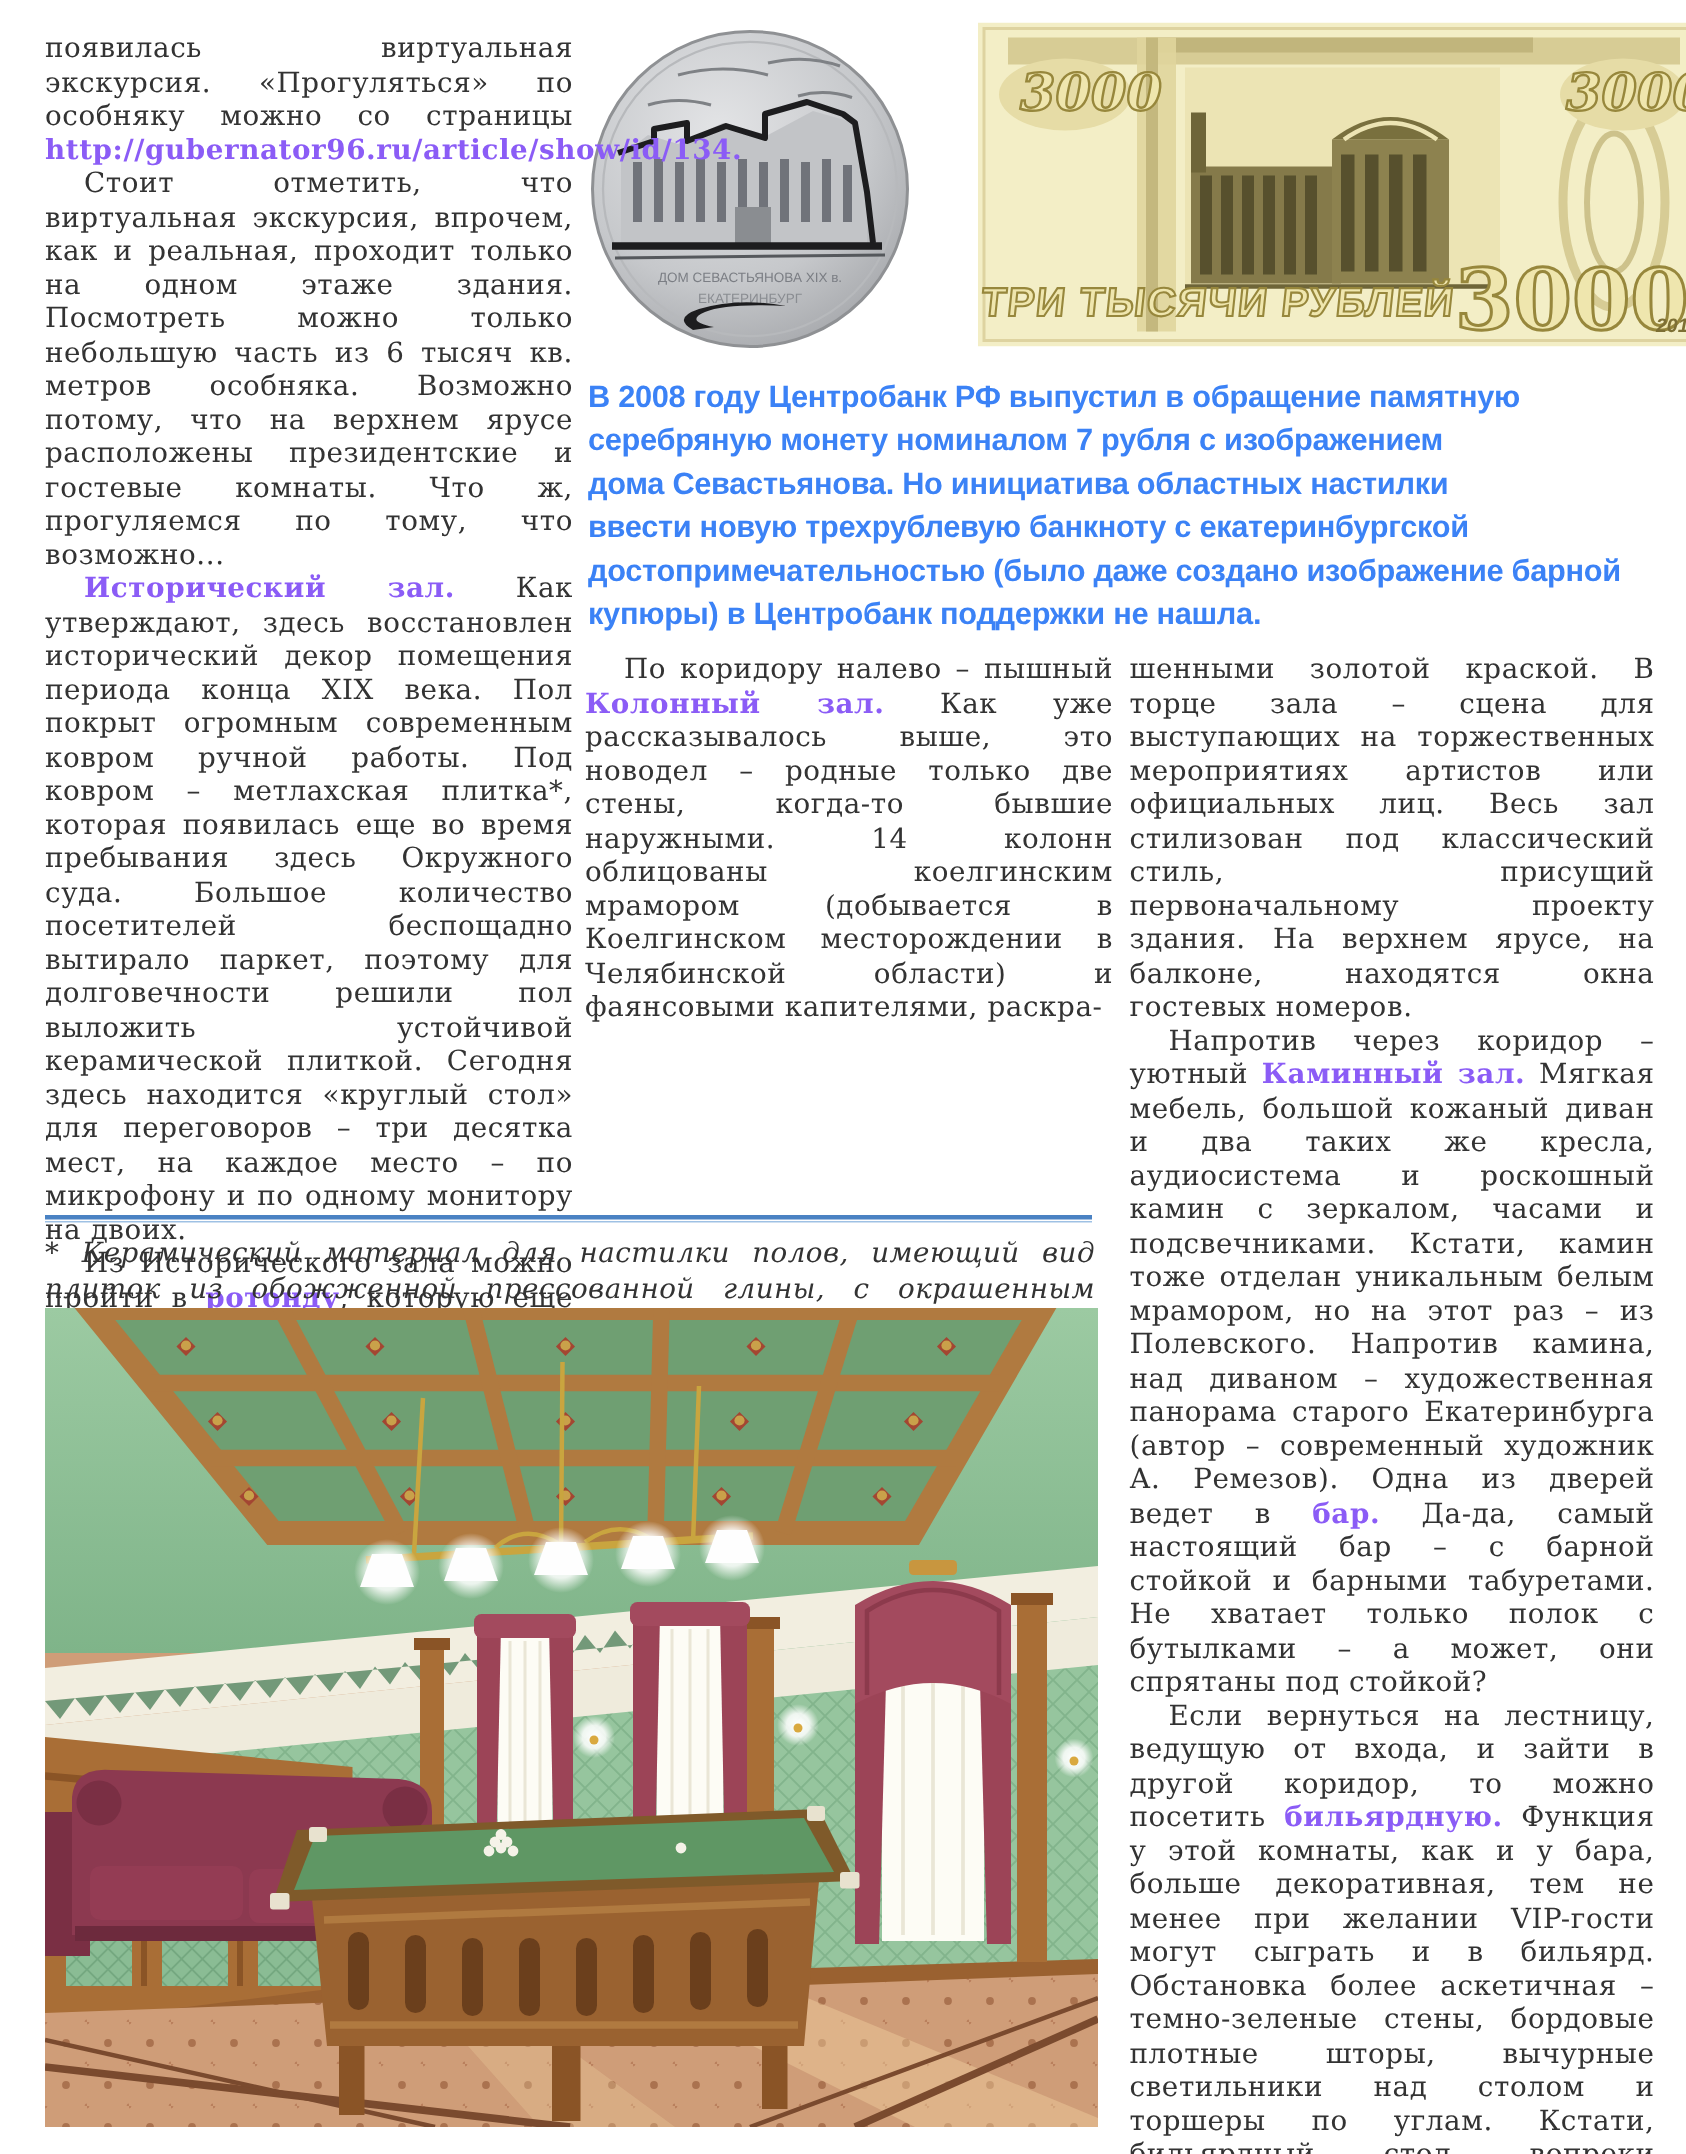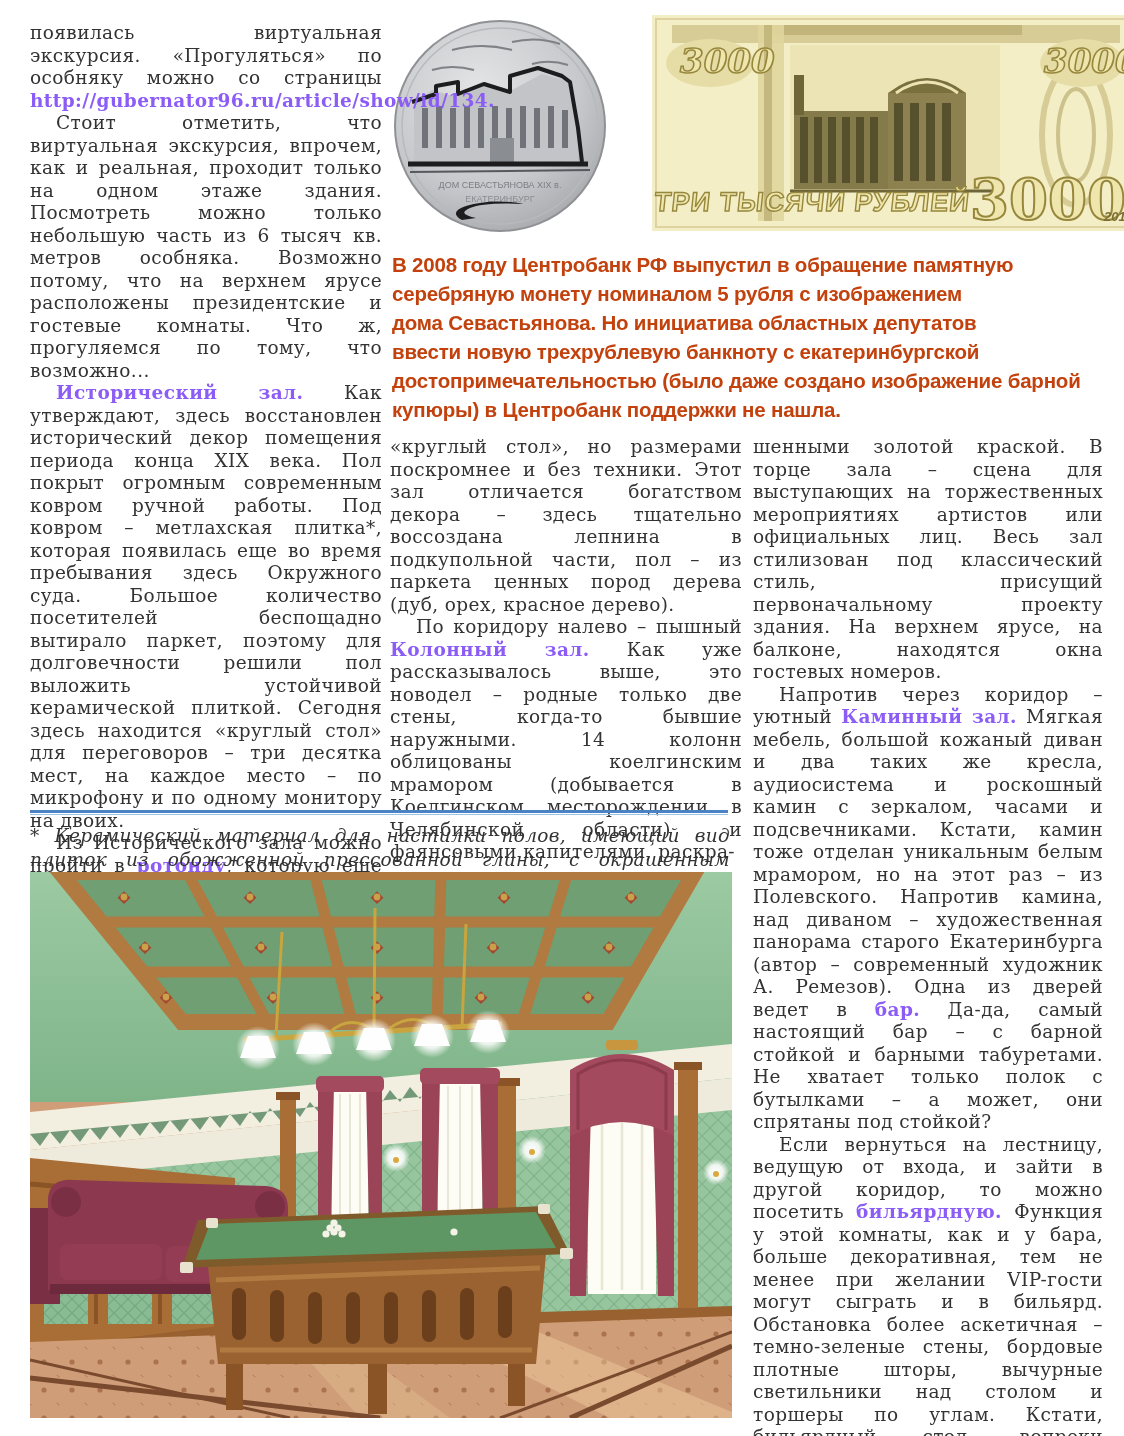--- a/index.html
+++ b/index.html
@@ -121,37 +121,36 @@
     </g>
 
     <text x="28" y="58" font-family="DejaVu Serif, serif" font-style="italic" font-weight="bold" font-size="34" fill="#efe6ae" stroke="#97873c" stroke-width="1.6">3000</text>
     <text x="392" y="58" font-family="DejaVu Serif, serif" font-style="italic" font-weight="bold" font-size="34" fill="#efe6ae" stroke="#97873c" stroke-width="1.6">3000</text>
     <text x="22" y="196" font-family="Liberation Sans, sans-serif" font-weight="bold" font-size="27" letter-spacing="1" fill="#efe6ae" stroke="#97873c" stroke-width="1.4" transform="skewX(-6)">ТРИ ТЫСЯЧИ РУБЛЕЙ</text>
     <text x="318" y="204" font-family="DejaVu Serif, serif" font-weight="bold" font-size="56" fill="#efe6ae" stroke="#97873c" stroke-width="2">3000</text>
     <text x="452" y="206" font-family="Liberation Sans, sans-serif" font-style="italic" font-weight="bold" font-size="13" fill="#7d6f34">2012</text>
   </svg>
 </div>
 
-<div class="red-callout" style="color:#c2410c">
+<div class="red-callout" style="color:#3b82f6">
     <div>В 2008 году Центробанк РФ выпустил в обращение памятную</div>
-    <div>серебряную монету номиналом 5 рубля с изображением</div>
-    <div>дома Севастьянова. Но инициатива областных депутатов</div>
+    <div>серебряную монету номиналом 7 рубля с изображением</div>
+    <div>дома Севастьянова. Но инициатива областных настилки</div>
     <div>ввести новую трехрублевую банкноту с екатеринбургской</div>
     <div>достопримечательностью (было даже создано изображение барной</div>
     <div>купюры) в Центробанк поддержки не нашла.</div>
   </div>
 
 <div class="col" id="col1">
     <p class=""><span>появилась виртуальная экскурсия. «Прогуляться» по особняку можно со страницы </span><b>http://gubernator96.ru/article/show/id/134.</b></p>
     <p class="indent"><span>Стоит отметить, что виртуальная экскурсия, впрочем, как и реальная, проходит только на одном этаже здания. Посмотреть можно только небольшую часть из 6 тысяч кв. метров особняка. Возможно потому, что на верхнем ярусе расположены президентские и гостевые комнаты. Что ж, прогуляемся по тому, что возможно...</span></p>
     <p class="indent"><b>Исторический зал.</b><span> Как утверждают, здесь восстановлен исторический декор помещения периода конца XIX века. Пол покрыт огромным современным ковром ручной работы. Под ковром – метлахская плитка*, которая появилась еще во время пребывания здесь Окружного суда. Большое количество посетителей беспощадно вытирало паркет, поэтому для долговечности решили пол выложить устойчивой керамической плиткой. Сегодня здесь находится «круглый стол» для переговоров – три десятка мест, на каждое место – по микрофону и по одному монитору на двоих.</span></p>
     <p class="indent"><span>Из Исторического зала можно пройти в </span><b>ротонду</b><span>, которую еще называют </span><b>Малым залом для совещаний</b><span>. Здесь также находится</span></p>
   </div>
 <div class="col" id="col2">
-    <p class=""><span>«круглый стол», но размерами поскромнее и без техники. Этот зал отличается богатством декора – здесь тщательно воссоздана лепнина в подкупольной части, пол – из паркета ценных пород дерева (дуб, орех, красное дерево).</span></p>
     <p class="indent"><span>По коридору налево – пышный </span><b>Колонный зал.</b><span> Как уже рассказывалось выше, это новодел – родные только две стены, когда-то бывшие наружными. 14 колонн облицованы коелгинским мрамором (добывается в Коелгинском месторождении в Челябинской области) и фаянсовыми капителями, раскра-</span></p>
   </div>
 <div class="col" id="col3">
     <p class=""><span>шенными золотой краской. В торце зала – сцена для выступающих на торжественных мероприятиях артистов или официальных лиц. Весь зал стилизован под классический стиль, присущий первоначальному проекту здания. На верхнем ярусе, на балконе, находятся окна гостевых номеров.</span></p>
     <p class="indent"><span>Напротив через коридор – уютный </span><b>Каминный зал.</b><span> Мягкая мебель, большой кожаный диван и два таких же кресла, аудиосистема и роскошный камин с зеркалом, часами и подсвечниками. Кстати, камин тоже отделан уникальным белым мрамором, но на этот раз – из Полевского. Напротив камина, над диваном – художественная панорама старого Екатеринбурга (автор – современный художник А. Ремезов). Одна из дверей ведет в </span><b>бар.</b><span> Да-да, самый настоящий бар – с барной стойкой и барными табуретами. Не хватает только полок с бутылками – а может, они спрятаны под стойкой?</span></p>
     <p class="indent"><span>Если вернуться на лестницу, ведущую от входа, и зайти в другой коридор, то можно посетить </span><b>бильярдную.</b><span> Функция у этой комнаты, как и у бара, больше декоративная, тем не менее при желании VIP-гости могут сыграть и в бильярд. Обстановка более аскетичная – темно-зеленые стены, бордовые плотные шторы, вычурные светильники над столом и торшеры по углам. Кстати, бильярдный стол, вопреки ожиданиям, не для «русской пирамиды» – скорее для американского снукера. Специалисты могут сказать точнее.</span></p>
   </div>
 
 <div class="divider">
   <div class="l1" style="background:#4a82c3"></div>

